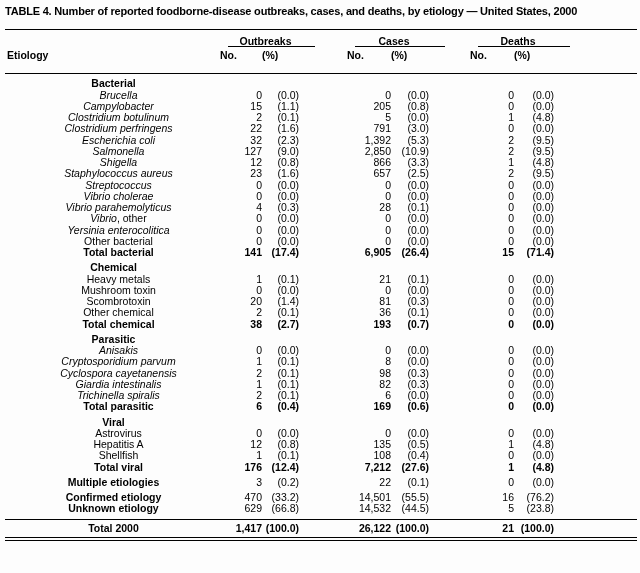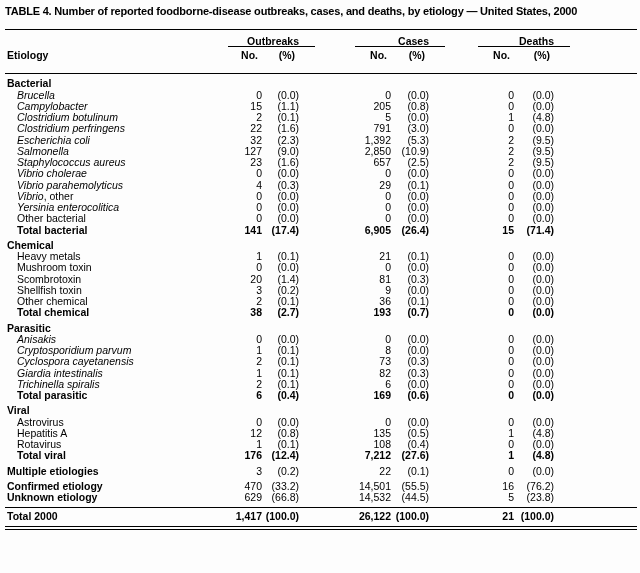--- a/index.html
+++ b/index.html
@@ -30,30 +30,30 @@
   th, td {
     padding: 0;
     font-weight: 400;
     line-height: 11.25px;
     vertical-align: bottom;
     white-space: nowrap;
     overflow: visible;
   }
   thead th { font-weight: 700; }
   .grp-row th { padding-top: 5px; height: 17px; }
-  .grp { text-align: right; position: relative; padding-left: 12px; margin-top: 12px; }
+  .grp { text-align: center; position: relative; padding-left: 12px; margin-top: 12px; }
   .grp-line {
     position: absolute; left: 8px; right: -16px; bottom: 0;
     border-bottom: 1.3px solid #000; height: 0;
   }
   .sub-row th { border-bottom: 1.9px solid #000; padding-bottom: 12px; padding-top: 3px; }
   .et-h { text-align: left; padding-left: 2px; }
-  .no-h, .pct-h { text-align: right; padding-right: 4px; }
+  .no-h, .pct-h { text-align: left; padding-right: 4px; }
   td.no, td.pct { text-align: right; }
-  td.et { text-align: left; padding-left: 2px; }
+  td.et { text-align: center; padding-left: 2px; }
   td.et.ind { padding-left: 12px; }
   .it { font-style: italic; }
   .b { font-weight: 700; }
   tbody.sec tr:first-child td { padding-top: 4px; }
   tbody.pad tr:last-child td { padding-bottom: 4px; }
   tbody.grand td {
     border-top: 1.1px solid #000;
     border-bottom: 4px double #000;
     padding-top: 3px;
     padding-bottom: 3px;
@@ -180,49 +180,73 @@
           <td class="pct">(9.0)</td>
           <td class="gap"></td>
           <td class="no">2,850</td>
           <td class="pct">(10.9)</td>
           <td class="gap"></td>
           <td class="no">2</td>
           <td class="pct">(9.5)</td>
           <td class="tail"></td>
         </tr>
         <tr>
+          <td class="et ind"><span class="it">Shigella</span></td>
+          <td class="no">12</td>
+          <td class="pct">(0.8)</td>
+          <td class="gap"></td>
+          <td class="no">866</td>
+          <td class="pct">(3.3)</td>
+          <td class="gap"></td>
+          <td class="no">1</td>
+          <td class="pct">(4.8)</td>
+          <td class="tail"></td>
+        </tr>
+        <tr>
           <td class="et ind"><span class="it">Staphylococcus aureus</span></td>
           <td class="no">23</td>
           <td class="pct">(1.6)</td>
           <td class="gap"></td>
           <td class="no">657</td>
           <td class="pct">(2.5)</td>
           <td class="gap"></td>
           <td class="no">2</td>
           <td class="pct">(9.5)</td>
           <td class="tail"></td>
         </tr>
         <tr>
+          <td class="et ind"><span class="it">Streptococcus</span></td>
+          <td class="no">0</td>
+          <td class="pct">(0.0)</td>
+          <td class="gap"></td>
+          <td class="no">0</td>
+          <td class="pct">(0.0)</td>
+          <td class="gap"></td>
+          <td class="no">0</td>
+          <td class="pct">(0.0)</td>
+          <td class="tail"></td>
+        </tr>
+        <tr>
           <td class="et ind"><span class="it">Vibrio cholerae</span></td>
           <td class="no">0</td>
           <td class="pct">(0.0)</td>
           <td class="gap"></td>
           <td class="no">0</td>
           <td class="pct">(0.0)</td>
           <td class="gap"></td>
           <td class="no">0</td>
           <td class="pct">(0.0)</td>
           <td class="tail"></td>
         </tr>
         <tr>
           <td class="et ind"><span class="it">Vibrio parahemolyticus</span></td>
           <td class="no">4</td>
           <td class="pct">(0.3)</td>
           <td class="gap"></td>
-          <td class="no">29</td>
+          <td class="no">28</td>
           <td class="pct">(0.1)</td>
           <td class="gap"></td>
           <td class="no">0</td>
           <td class="pct">(0.0)</td>
           <td class="tail"></td>
         </tr>
         <tr>
           <td class="et ind"><span class="it">Vibrio</span><span>, other</span></td>
           <td class="no">0</td>
           <td class="pct">(0.0)</td>
@@ -314,32 +338,20 @@
           <td class="pct">(1.4)</td>
           <td class="gap"></td>
           <td class="no">81</td>
           <td class="pct">(0.3)</td>
           <td class="gap"></td>
           <td class="no">0</td>
           <td class="pct">(0.0)</td>
           <td class="tail"></td>
         </tr>
         <tr>
-          <td class="et ind"><span class="">Shellfish toxin</span></td>
-          <td class="no">3</td>
-          <td class="pct">(0.2)</td>
-          <td class="gap"></td>
-          <td class="no">9</td>
-          <td class="pct">(0.0)</td>
-          <td class="gap"></td>
-          <td class="no">0</td>
-          <td class="pct">(0.0)</td>
-          <td class="tail"></td>
-        </tr>
-        <tr>
           <td class="et ind"><span class="">Other chemical</span></td>
           <td class="no">2</td>
           <td class="pct">(0.1)</td>
           <td class="gap"></td>
           <td class="no">36</td>
           <td class="pct">(0.1)</td>
           <td class="gap"></td>
           <td class="no">0</td>
           <td class="pct">(0.0)</td>
           <td class="tail"></td>
@@ -392,21 +404,21 @@
           <td class="gap"></td>
           <td class="no">0</td>
           <td class="pct">(0.0)</td>
           <td class="tail"></td>
         </tr>
         <tr>
           <td class="et ind"><span class="it">Cyclospora cayetanensis</span></td>
           <td class="no">2</td>
           <td class="pct">(0.1)</td>
           <td class="gap"></td>
-          <td class="no">73</td>
+          <td class="no">98</td>
           <td class="pct">(0.3)</td>
           <td class="gap"></td>
           <td class="no">0</td>
           <td class="pct">(0.0)</td>
           <td class="tail"></td>
         </tr>
         <tr>
           <td class="et ind"><span class="it">Giardia intestinalis</span></td>
           <td class="no">1</td>
           <td class="pct">(0.1)</td>
@@ -474,21 +486,21 @@
           <td class="pct">(0.8)</td>
           <td class="gap"></td>
           <td class="no">135</td>
           <td class="pct">(0.5)</td>
           <td class="gap"></td>
           <td class="no">1</td>
           <td class="pct">(4.8)</td>
           <td class="tail"></td>
         </tr>
         <tr>
-          <td class="et ind"><span class="">Rotavirus</span></td>
+          <td class="et ind"><span class="">Shellfish</span></td>
           <td class="no">1</td>
           <td class="pct">(0.1)</td>
           <td class="gap"></td>
           <td class="no">108</td>
           <td class="pct">(0.4)</td>
           <td class="gap"></td>
           <td class="no">0</td>
           <td class="pct">(0.0)</td>
           <td class="tail"></td>
         </tr>

